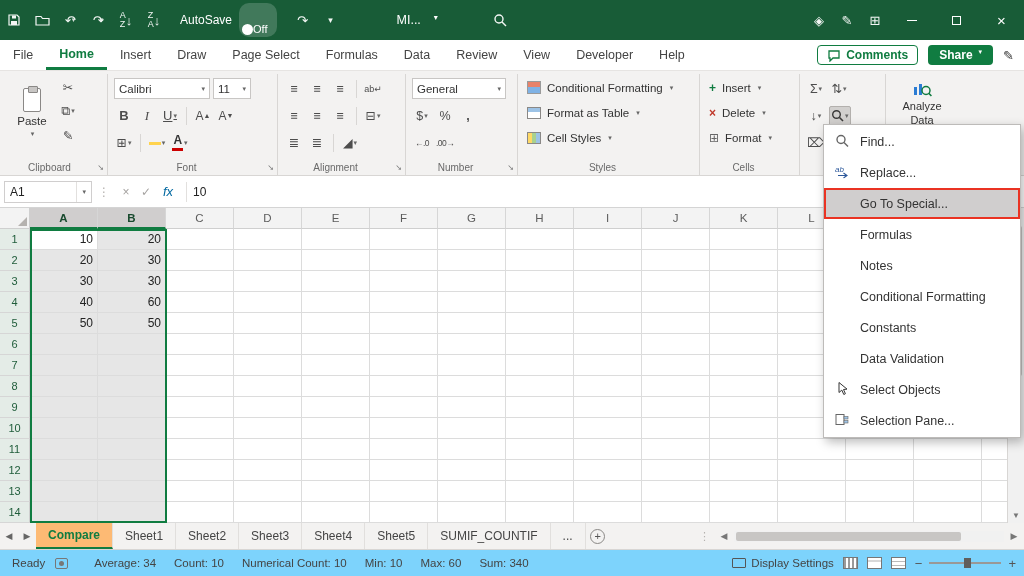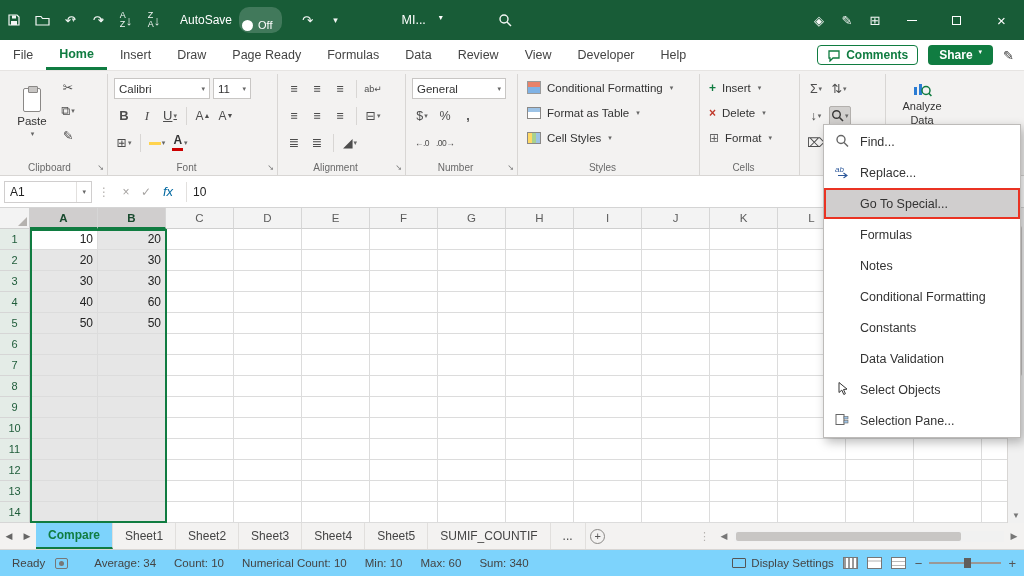--- a/index.html
+++ b/index.html
@@ -4,21 +4,21 @@
 <style>
   *{margin:0;padding:0;box-sizing:border-box}
   html,body{width:1024px;height:576px;overflow:hidden}
   body{font-family:"Liberation Sans","DejaVu Sans",sans-serif;font-size:12px;color:#333;background:#fff;position:relative}
 
   
   .titlebar{position:absolute;top:0;left:0;width:1024px;height:40px;background:#185C37;display:flex;align-items:center;color:#fff}
   .tb-ic{min-width:28px;height:40px;display:flex;align-items:center;justify-content:center;font-size:13px;opacity:.95}
   .tb-dd{font-size:7px;margin-left:-4px;opacity:.85}
   .autosave{display:flex;align-items:center;gap:7px;margin:0 12px;font-size:12px}
-  .as-pill{display:flex;align-items:center;gap:5px;border-radius:10px;background:rgba(255,255,255,.18);padding:12px 9px 2px 3px;font-size:11px}
+  .as-pill{display:flex;align-items:center;border-radius:10px;background:rgba(255,255,255,.18);padding:20px 9px 2px 3px;font-size:11px}
   .as-dot{width:11px;height:11px;border-radius:50%;background:#fff}
   .tb-title{margin-left:52px;font-size:12.5px;display:flex;align-items:flex-start;gap:13px}
   .tb-right{margin-left:auto;display:flex;align-items:center}
   .win-btn{width:45px;height:40px;display:flex;align-items:center;justify-content:center;font-size:15px}
   .min-bar{width:10px;height:1px;background:#fff}
   .max-box{width:9px;height:9px;border:1px solid #fff}
   .sortic{font-size:9px;letter-spacing:0;line-height:1}
 
   
   .tabrow{position:absolute;top:40px;left:0;width:1024px;height:31px;background:#fff;display:flex;align-items:stretch;border-bottom:1px solid #e6e4e2}
@@ -102,21 +102,21 @@
   
   .vscroll{position:absolute;right:0;top:208px;width:17px;height:315px;background:#f1f1f1;border-left:1px solid #d8d6d4;display:flex;flex-direction:column;align-items:center}
   .vs-arrow{height:16px;display:flex;align-items:center;justify-content:center;font-size:8px;color:#777;width:100%}
   .vs-thumb{width:11px;height:150px;background:#c8c6c4;border-radius:2px;margin-top:2px}
   .vs-bottom{margin-top:auto}
 
   
   .sheetbar{position:absolute;top:523px;left:0;width:1024px;height:27px;background:#f3f2f1;border-bottom:1px solid #d8d6d4;display:flex;align-items:stretch}
   .snav{width:18px;display:flex;align-items:center;justify-content:center;color:#666;font-size:9px}
   .stab{padding:0 12px;display:flex;align-items:center;font-size:12px;color:#444;border-right:1px solid #e1dfdd}
-  .stab.active{background:#7dd3fc;color:#107C41;font-weight:700;border-bottom:2px solid #107C41}
+  .stab.active{background:#fdba74;color:#107C41;font-weight:700;border-bottom:2px solid #107C41}
   .addsheet{width:24px;display:flex;align-items:center;justify-content:center}
   .addsheet .circ{width:15px;height:15px;border:1px solid #8a8886;border-radius:50%;display:flex;align-items:center;justify-content:center;font-size:11px;color:#555;line-height:1}
   .hscroll{margin-left:auto;display:flex;align-items:center;gap:2px;padding-right:2px}
   .hs-dots{color:#b5b2af;font-size:11px;margin-right:4px}
   .hs-arrow{width:16px;text-align:center;color:#777;font-size:9px}
   .hs-track{width:270px;height:11px;background:#f1f1f1;position:relative}
   .hs-thumb{position:absolute;left:2px;top:1px;width:225px;height:9px;background:#c8c6c4;border-radius:2px}
 
   
   .statusbar{position:absolute;top:550px;left:0;width:1024px;height:26px;background:#7dd3fc;display:flex;align-items:center;font-size:11.5px;color:#444;padding:0 8px}
@@ -194,21 +194,21 @@
     <span class="win-btn">×</span>
   </div>
 </div>
 
 <div class="tabrow">
   <div style="display:flex">
       <div class="rtab">File</div>
       <div class="rtab active">Home</div>
       <div class="rtab">Insert</div>
       <div class="rtab">Draw</div>
-      <div class="rtab">Page Ready</div>
+      <div class="rtab">Page Select</div>
       <div class="rtab">Formulas</div>
       <div class="rtab">Data</div>
       <div class="rtab">Review</div>
       <div class="rtab">View</div>
       <div class="rtab">Developer</div>
       <div class="rtab">Help</div>
     </div>
   <div class="tabrow-right">
     <span class="comments-btn">
       <svg width="14" height="13" viewBox="0 0 14 13">

